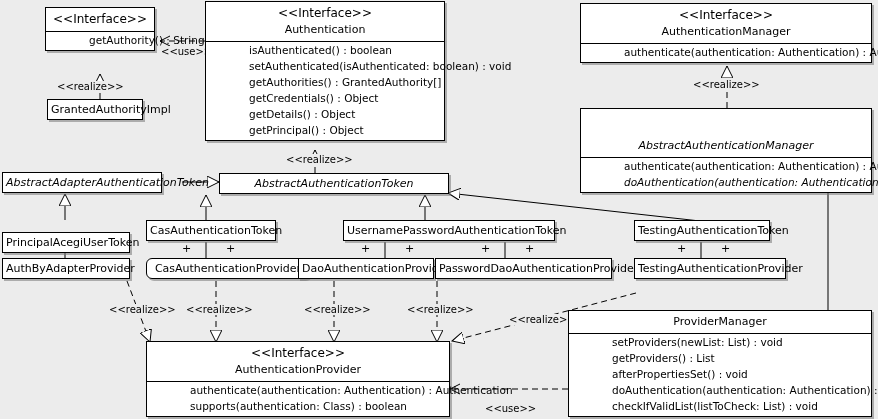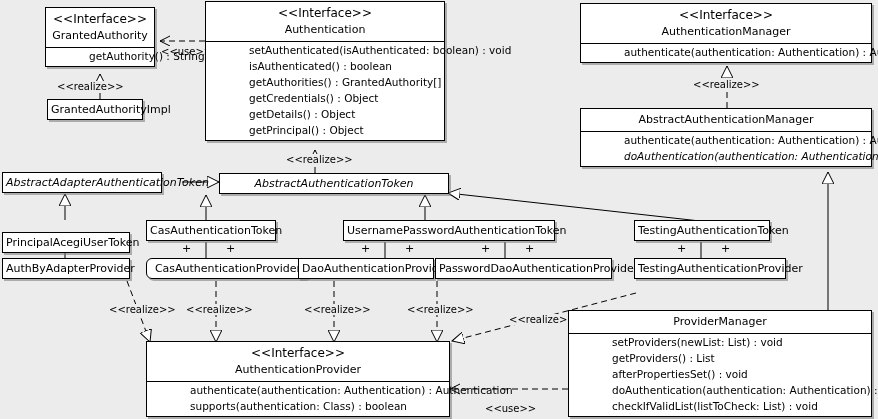--- a/index.html
+++ b/index.html
@@ -38,20 +38,22 @@
     color: #000;
     white-space: nowrap;
   }
   .cls-name {
     display: block;
     font-size: 11px;
     color: #000;
     white-space: nowrap;
   }
   .cls-name.abstract {
+    font-style: italic;
+    margin-top: 26px;
   }
   .uml-body {
     padding: 1px 0 1px 0;
     margin-left: 40px;
   }
   .member {
     display: block;
     font-size: 10.5px;
     line-height: 1.52;
     padding: 0 1px 0 3px;
@@ -234,39 +236,38 @@
   <span class="plus-label" style="left:361px; top:242px;">+</span>
   <span class="plus-label" style="left:405px; top:242px;">+</span>
   <span class="plus-label" style="left:481px; top:242px;">+</span>
   <span class="plus-label" style="left:525px; top:242px;">+</span>
   <span class="plus-label" style="left:677px; top:242px;">+</span>
   <span class="plus-label" style="left:721px; top:242px;">+</span>
 
   <div class="uml-box" style="left:45px; top:7px; width:110px;">
     <div class="uml-head with-body">
       <span class="stereo">&lt;&lt;Interface&gt;&gt;</span>
-      <span class="cls-name">GrantedAuthority</span>
     </div>
     <div class="uml-body">
       <span class="member">getAuthority() : String</span>
     </div>
   </div>
 
   <div class="uml-simple" style="left:47px; top:99px; width:96px;">
     <span>GrantedAuthorityImpl</span>
   </div>
 
   <div class="uml-box" style="left:205px; top:1px; width:240px;">
     <div class="uml-head with-body">
       <span class="stereo">&lt;&lt;Interface&gt;&gt;</span>
       <span class="cls-name">Authentication</span>
     </div>
     <div class="uml-body">
+      <span class="member">isAuthenticated() : boolean</span>
       <span class="member">setAuthenticated(isAuthenticated: boolean) : void</span>
-      <span class="member">isAuthenticated() : boolean</span>
       <span class="member">getAuthorities() : GrantedAuthority[]</span>
       <span class="member">getCredentials() : Object</span>
       <span class="member">getDetails() : Object</span>
       <span class="member">getPrincipal() : Object</span>
     </div>
   </div>
 
   <div class="uml-box" style="left:580px; top:3px; width:292px;">
     <div class="uml-head with-body">
       <span class="stereo">&lt;&lt;Interface&gt;&gt;</span>

